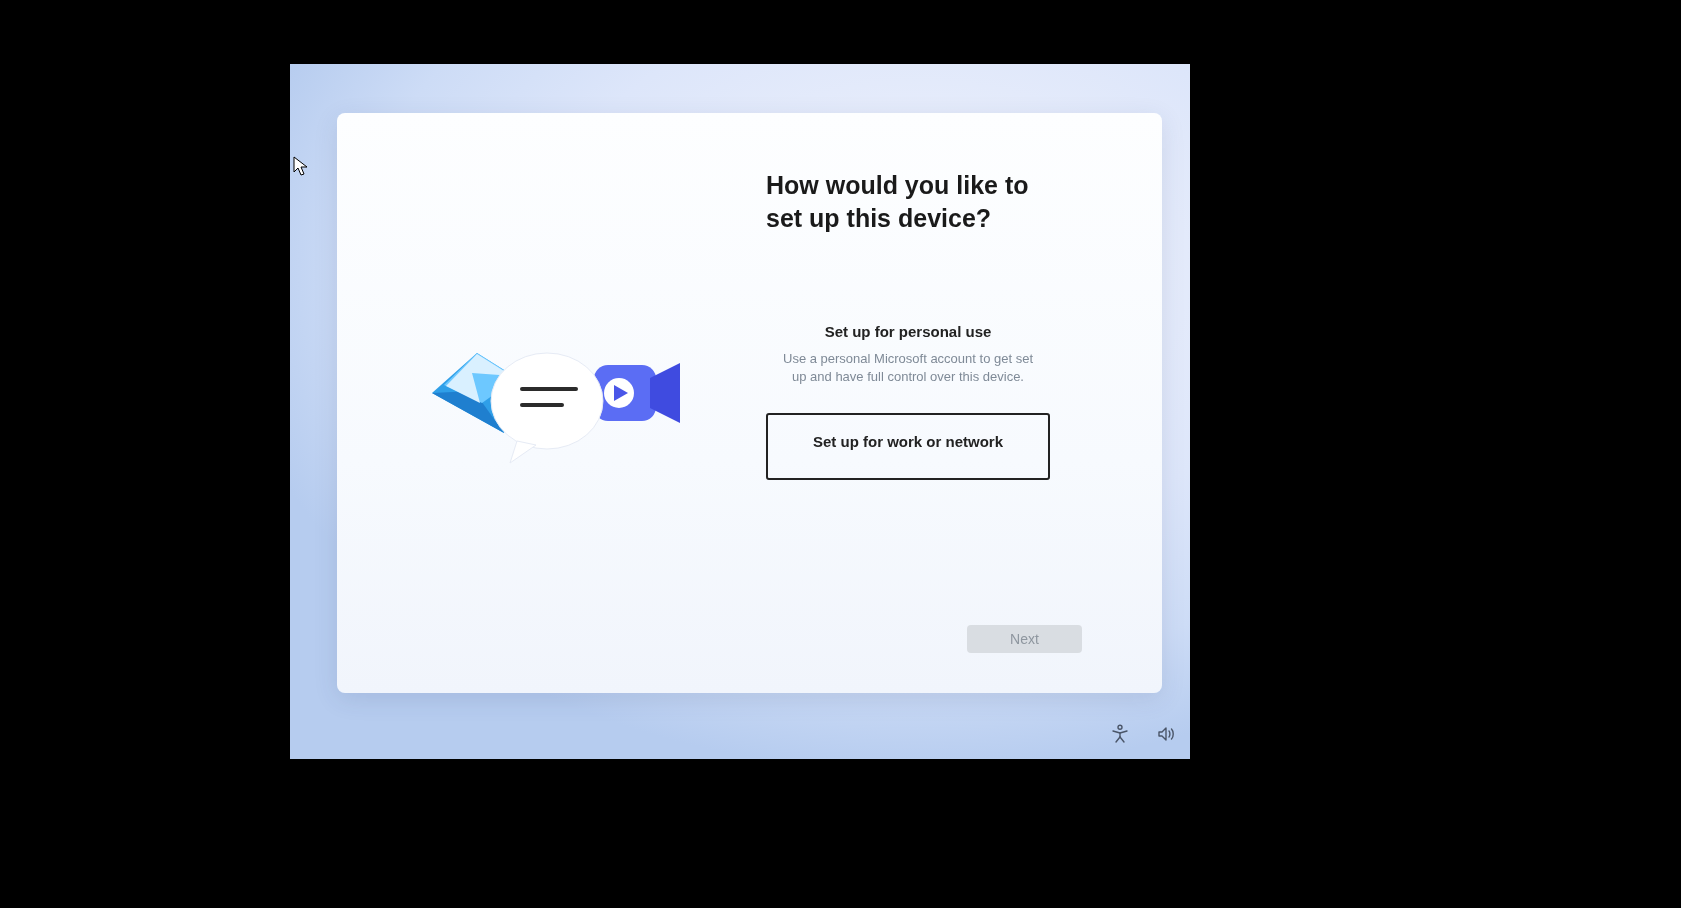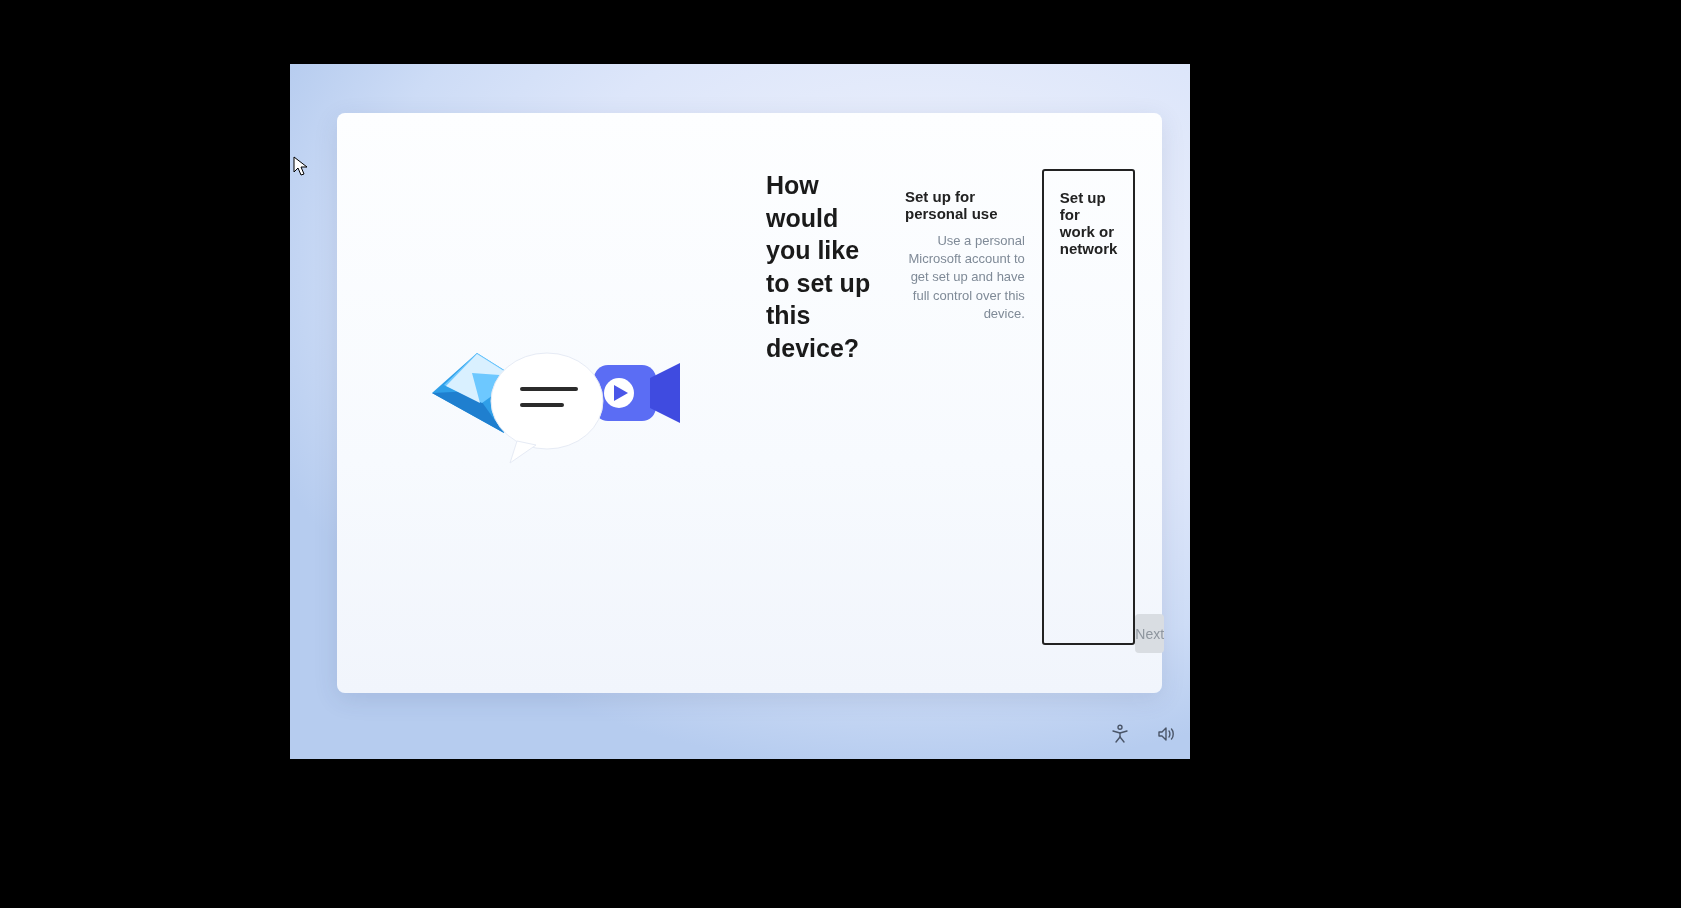--- a/index.html
+++ b/index.html
@@ -33,21 +33,21 @@
   .left-pane {
     flex: 0 0 52%;
     display: flex;
     align-items: center;
     justify-content: center;
   }
   .right-pane {
     flex: 1;
     padding: 56px 72px 40px 0;
     display: flex;
-    flex-direction: row;
+    flex-direction: column;
   }
   .title {
     font-size: 25px;
     font-weight: 600;
     color: #1a1a1a;
     line-height: 1.3;
     margin-bottom: 70px;
     max-width: 300px;
   }
   .option {
@@ -58,34 +58,34 @@
     cursor: pointer;
     max-width: 284px;
   }
   .option.selected {
     border: 2px solid #222;
   }
   .opt-title {
     font-size: 15px;
     font-weight: 600;
     color: #222;
-    text-align: left;
+    text-align: center;
     margin-bottom: 10px;
   }
   .opt-desc {
     font-size: 13px;
     color: #7f8a97;
     line-height: 1.4;
-    text-align: right;
+    text-align: center;
   }
   .next-btn {
     margin-top: auto;
     align-self: flex-end;
     width: 115px;
-    height: 39px;
+    height: 28px;
     background: #d9dde2;
     color: #8e969f;
     border: none;
     border-radius: 4px;
     font-size: 14px;
     cursor: default;
     margin-right: 8px;
   }
   .bottom-icons {
     position: absolute;

